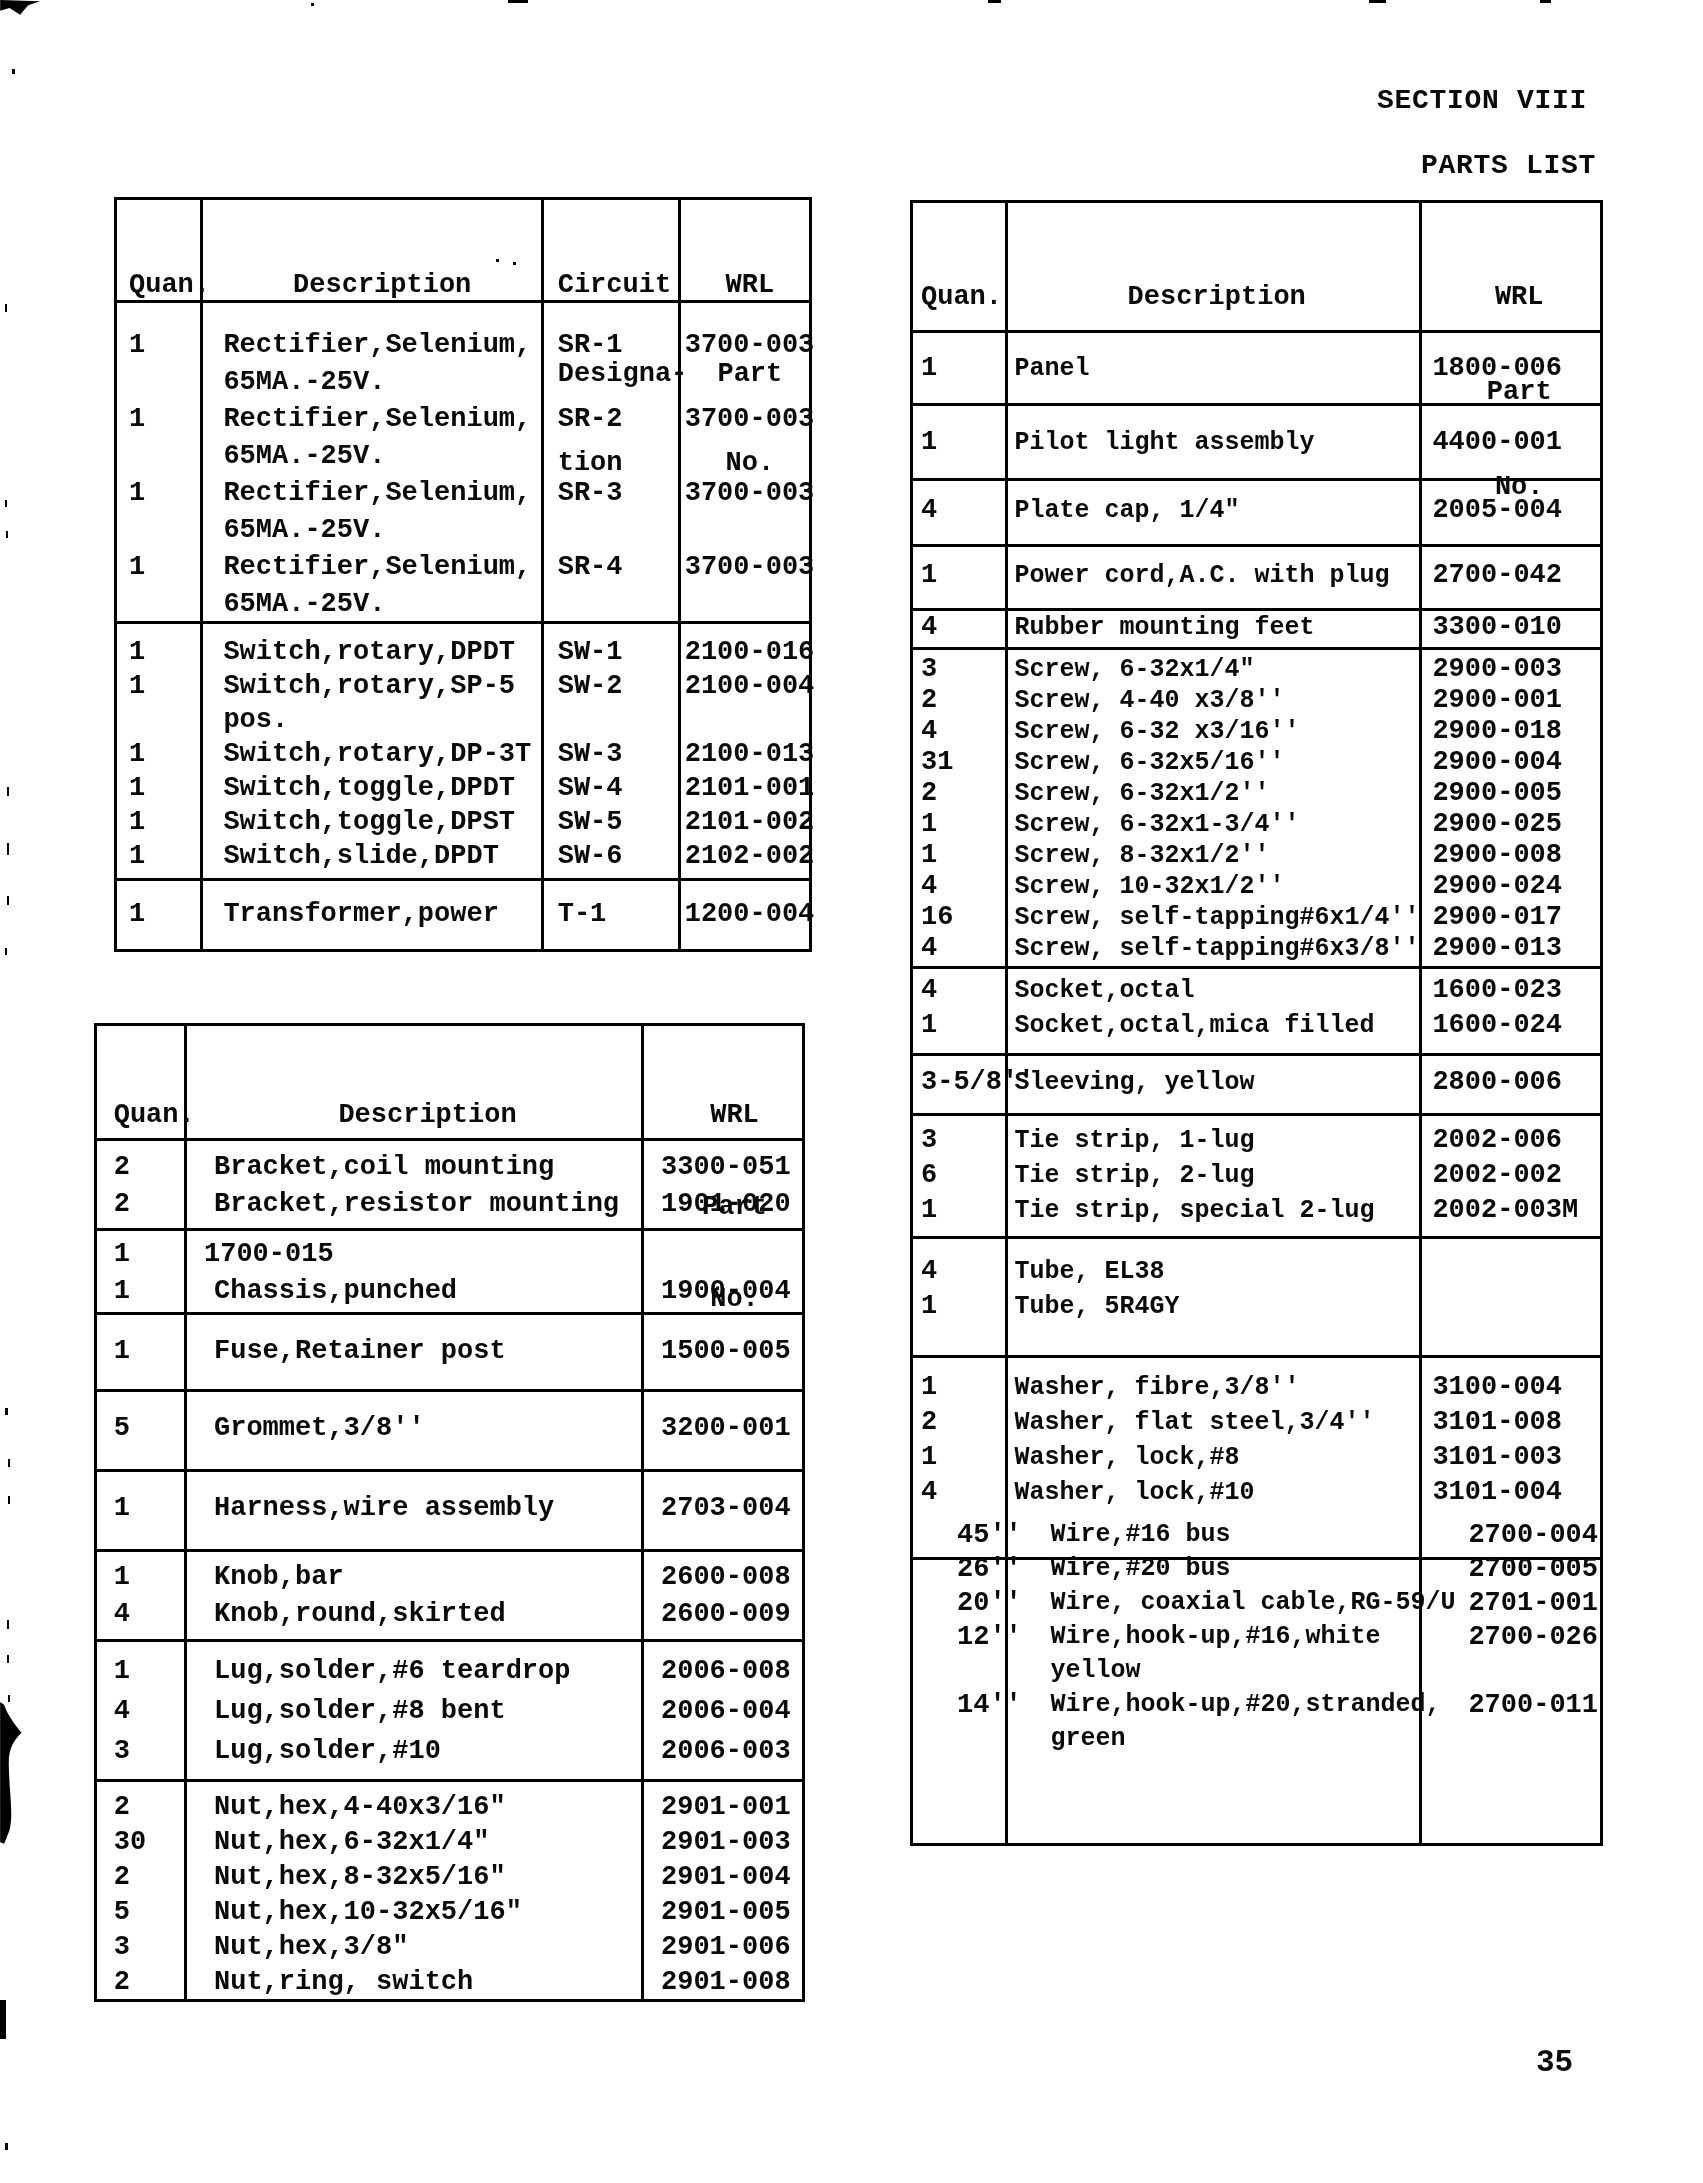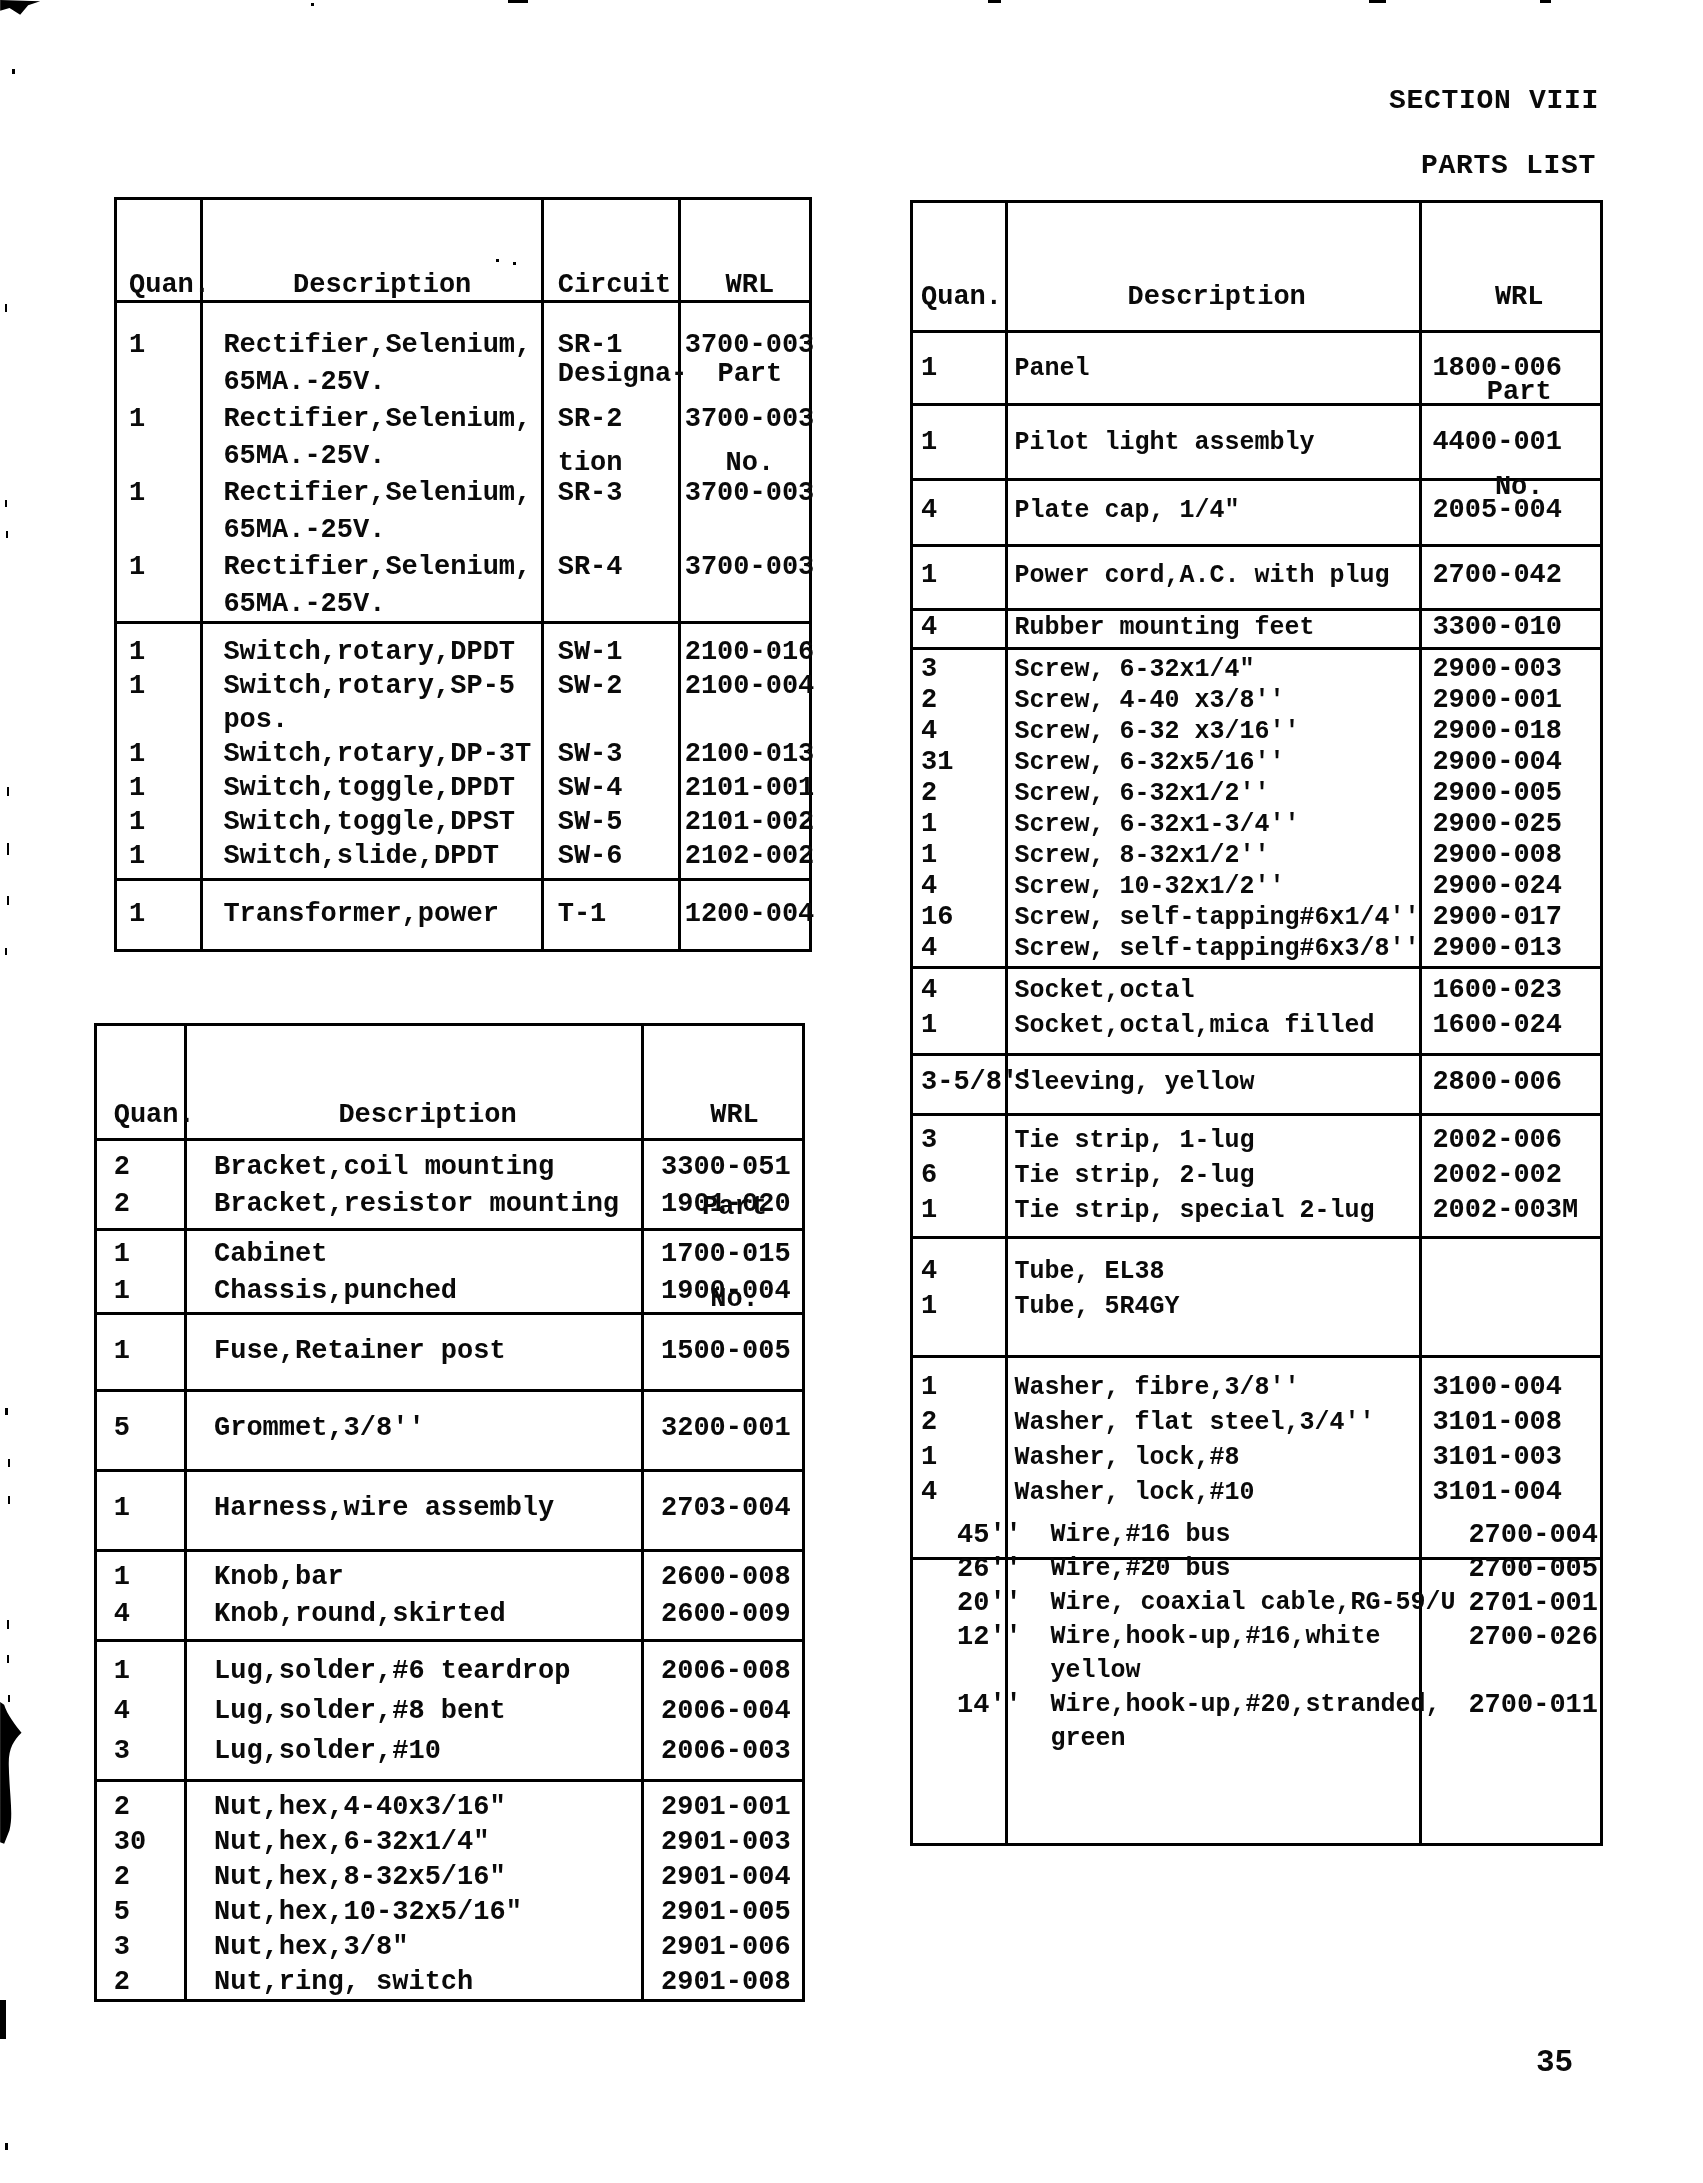--- a/index.html
+++ b/index.html
@@ -32,21 +32,21 @@
   .t3 .c-p{width:187px;padding-left:13.4px;}
   .t3 .hcell div{line-height:35px;}
   .pagenum{position:absolute;font-weight:700;font-size:31px;}
   .art{position:absolute;background:#000;}
 </style>
 </head>
 <body>
 
 <div class="page">
 
-  <div class="title" style="top:85px;right:104px;margin-left:20px;">SECTION VIII</div>
+  <div class="title" style="top:85px;right:116px;margin-left:20px;">SECTION VIII</div>
   <div class="title" style="top:150px;right:107px;">PARTS LIST</div>
 
   <div class="tbl t1" style="left:114px;top:197px;width:698px;height:755px;">
     <div class="vline" style="left:83px;"></div>
     <div class="vline" style="left:424px;"></div>
     <div class="vline" style="left:561px;"></div>
     <div class="hline" style="top:100px;"></div>
     <div class="hline" style="top:421px;"></div>
     <div class="hline" style="top:678px;"></div>
 
@@ -211,21 +211,20 @@
         </div>
         <div class="row">
           <span class="cell c-q">2</span>
           <span class="cell c-d">Bracket,resistor mounting</span>
           <span class="cell c-p">1901-020</span>
         </div>
       </div>
     <div class="grp" style="top:205px;height:78px;--lh:37px;padding-top:5.3px;">
         <div class="row">
           <span class="cell c-q">1</span>
-          <span class="cell c-d">Cabinet</span>
           <span class="cell c-p">1700-015</span>
         </div>
         <div class="row">
           <span class="cell c-q">1</span>
           <span class="cell c-d">Chassis,punched</span>
           <span class="cell c-p">1900-004</span>
         </div>
       </div>
     <div class="grp" style="top:289px;height:71px;--lh:33px;padding-top:20px;">
         <div class="row">

